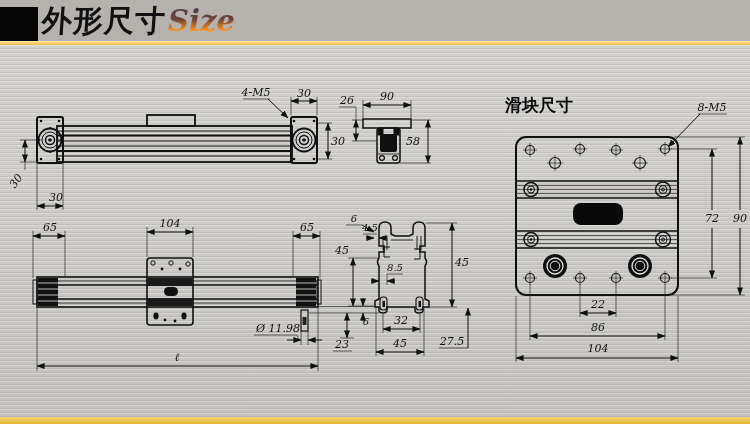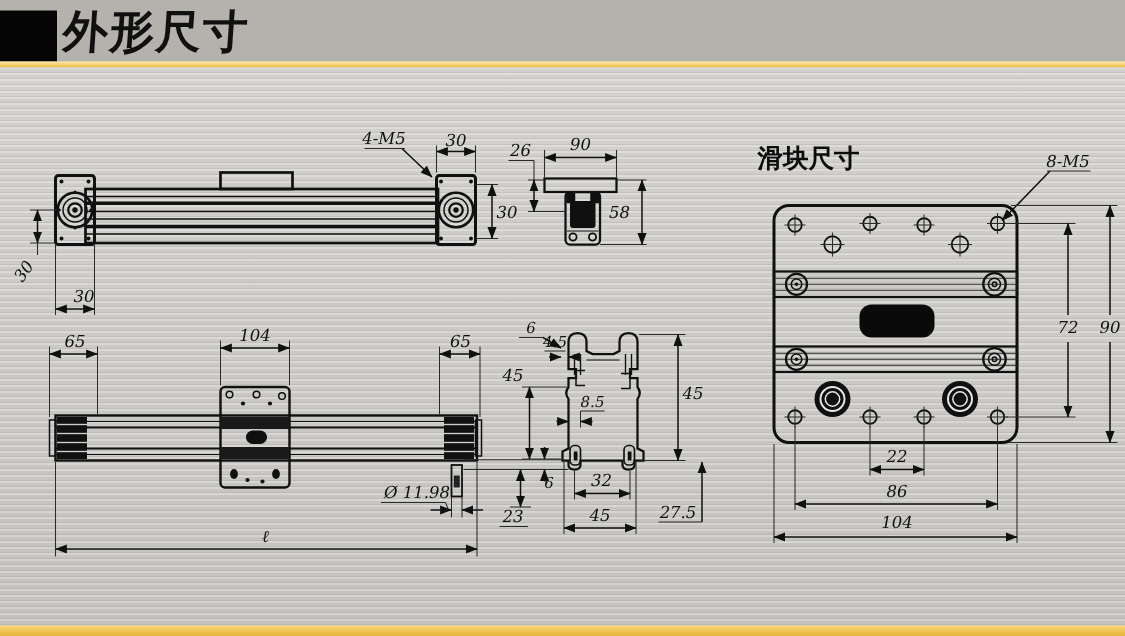--- a/index.html
+++ b/index.html
@@ -27,20 +27,21 @@
   .dl{stroke:#101010;stroke-width:1;fill:none;}
   .ol{stroke:#101010;fill:none;}
 </style>
 </head>
 <body>
 
 <div class="page">
   <div class="header">
     <div class="header-block"></div>
     <span class="title-cn">外形尺寸</span>
+    <span class="title-en">Size</span>
   </div>
   <div class="gold-top"></div>
 
   <div class="canvas">
     <svg width="750" height="372" viewBox="0 45 750 372">
       <defs>
         <marker id="arr" viewBox="0 0 10 10" refX="9.5" refY="5" markerWidth="8" markerHeight="8" orient="auto-start-reverse">
           <path d="M0 1.2 L10 5 L0 8.8 Z" fill="#101010"></path>
         </marker>
       </defs>

